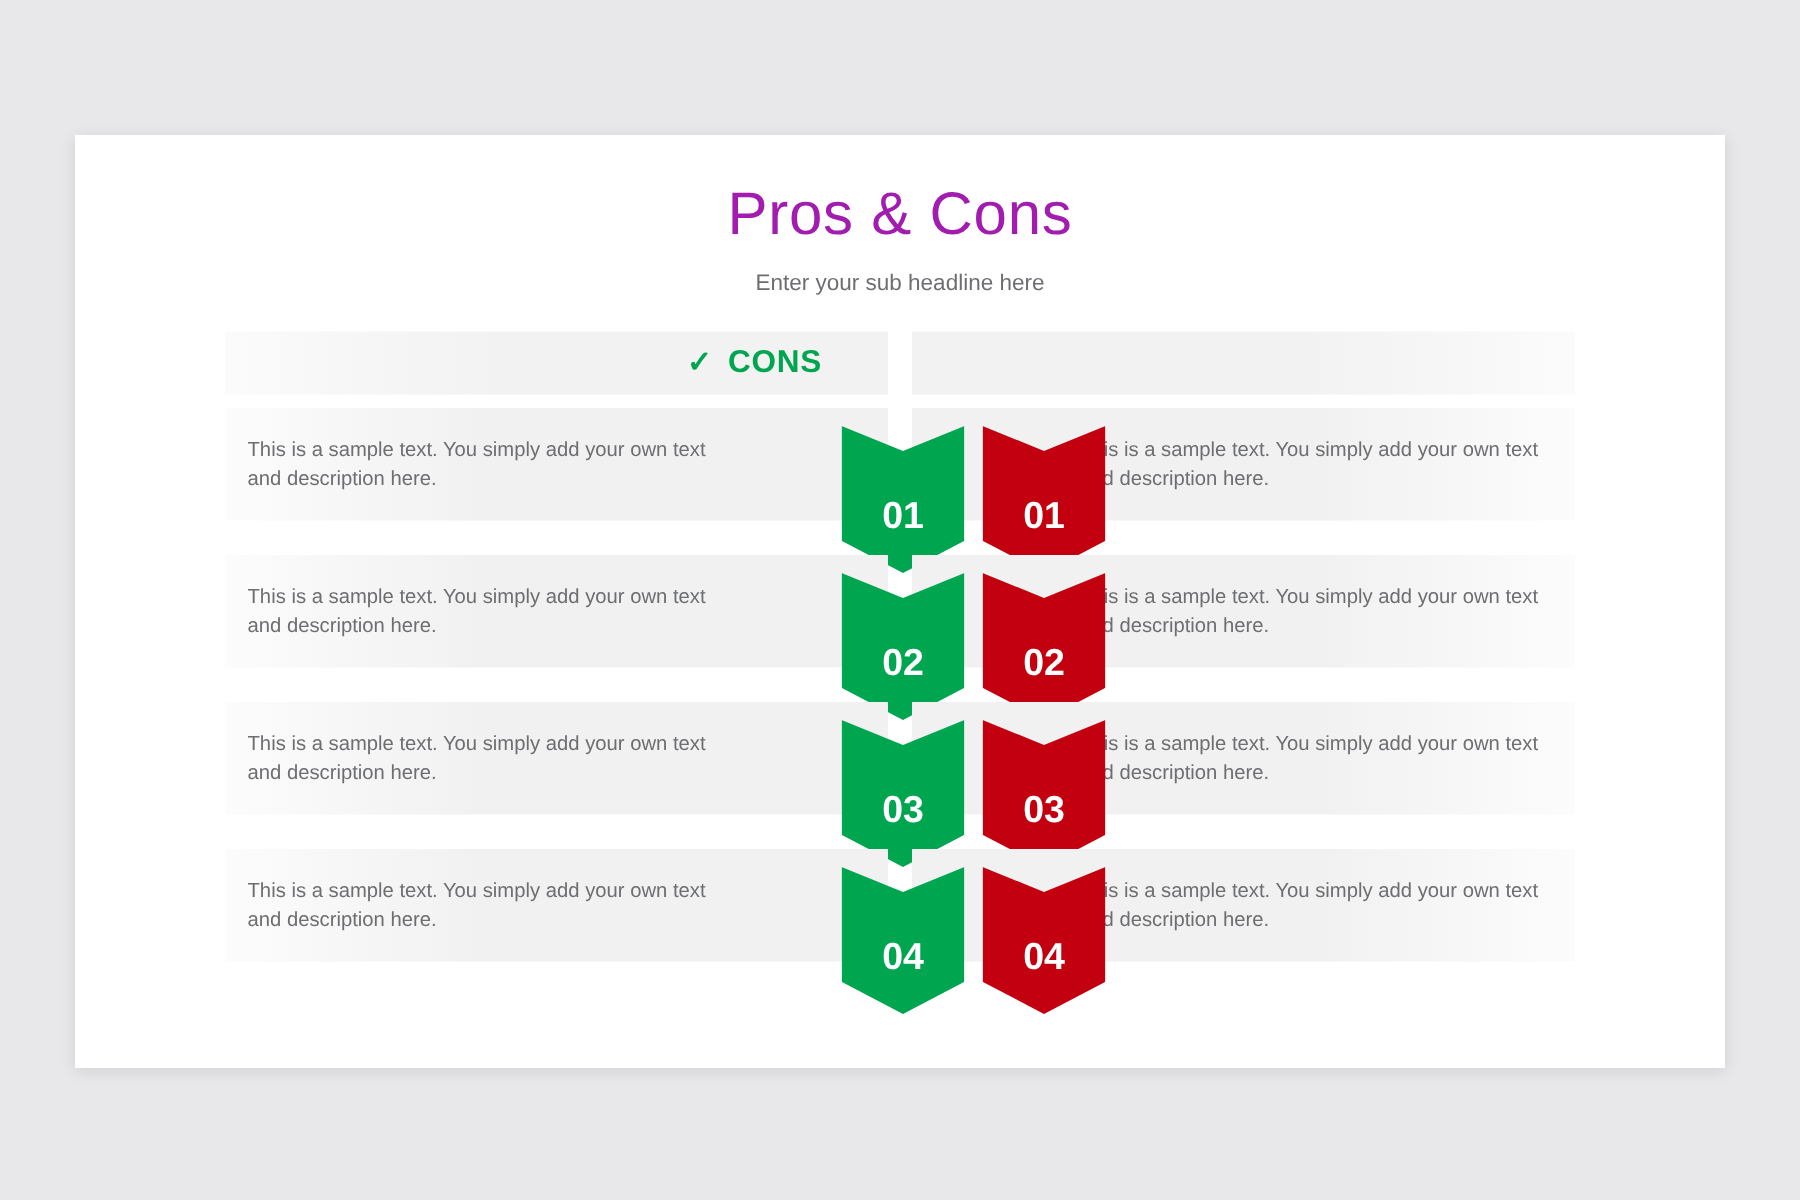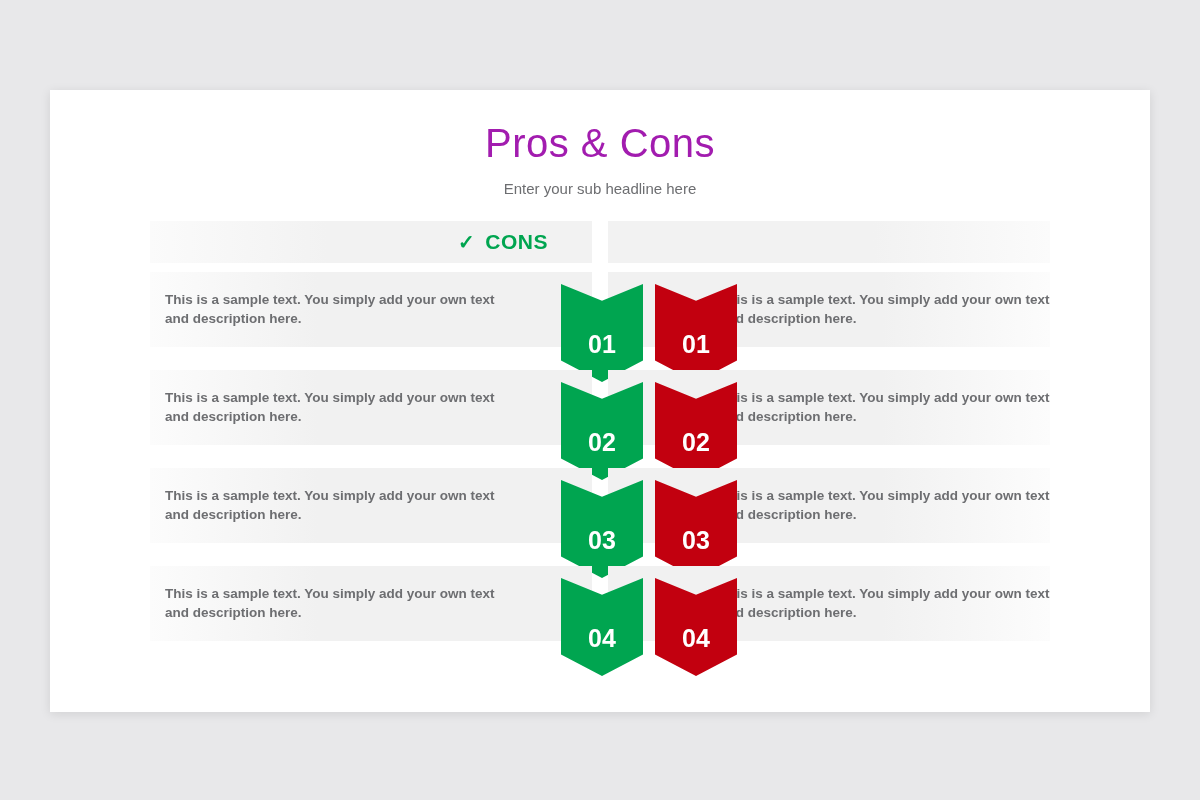--- a/index.html
+++ b/index.html
@@ -129,21 +129,20 @@
     left: 458px;
     width: 442px;
     background: linear-gradient(to right, #f1f1f1 0%, #f1f1f1 62%, #fcfcfc 100%);
     justify-content: flex-start;
   }
   .bar-text {
     font-size: 13.5px;
     line-height: 1.35;
     color: #6d6e71;
     width: 330px;
-    font-weight: bold;
   }
   .bar.left .bar-text { margin-left: 15px; }
   .bar.right .bar-text { margin-left: 112px; }
 
   
   .arrow {
     position: absolute;
     width: 82px;
     height: 98px;
     top: 12px;

